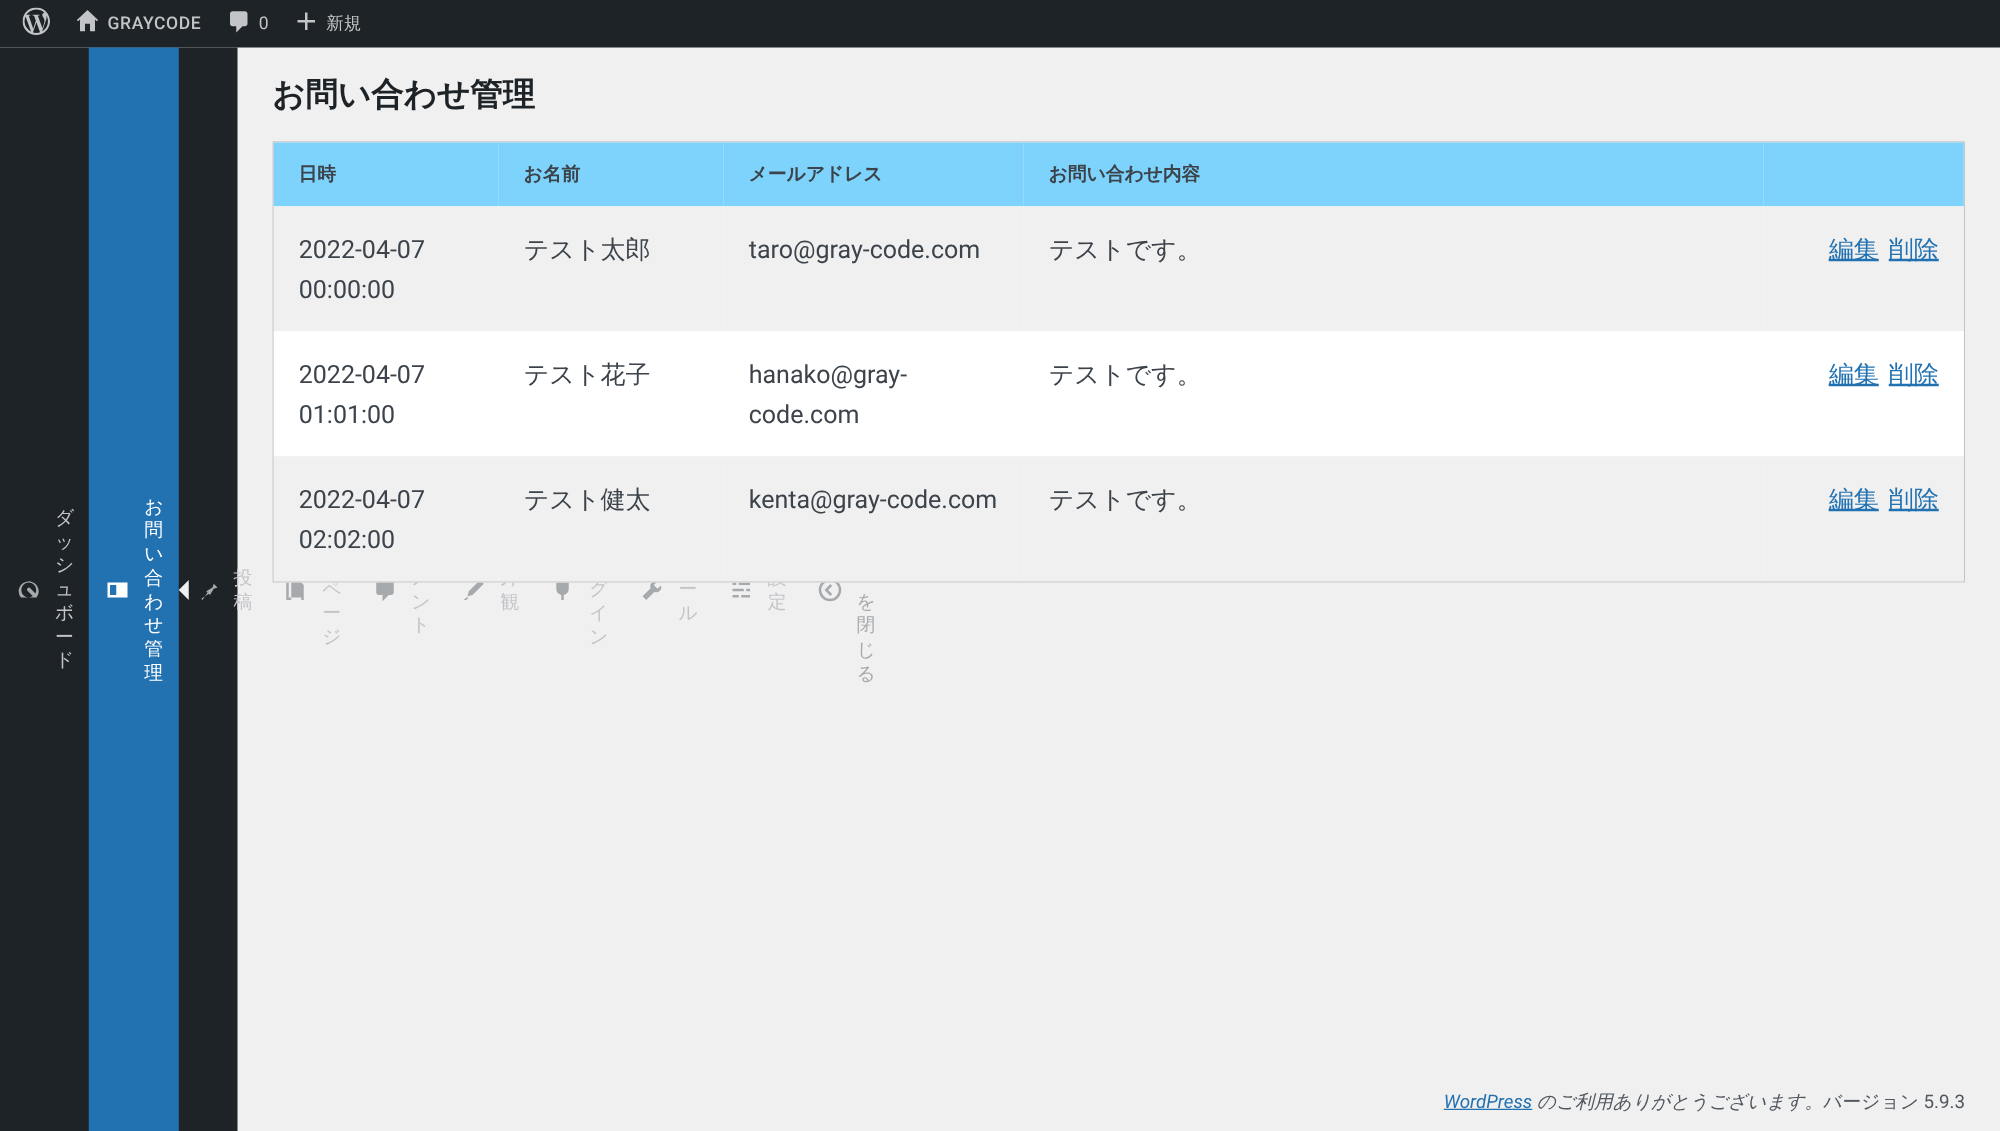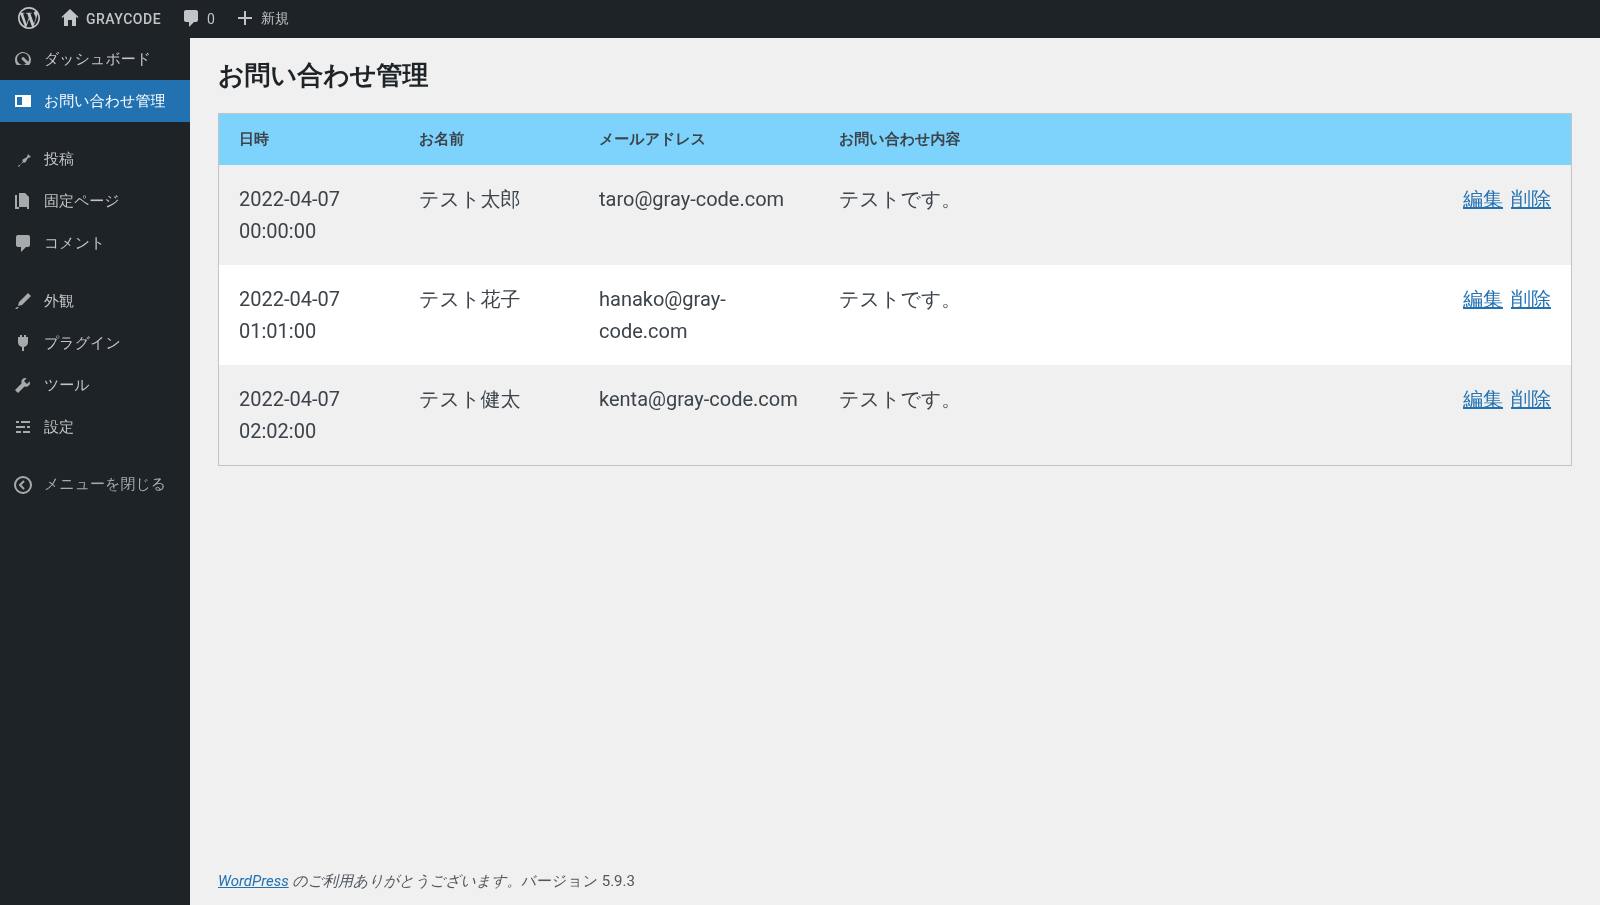--- a/index.html
+++ b/index.html
@@ -11,21 +11,21 @@
 .admin-bar .wp-logo svg { width: 22px; height: 22px; fill: #c3c4c7; }
 .admin-bar .home-icon svg { width: 20px; height: 20px; fill: #c3c4c7; }
 .admin-bar .comment-icon svg { width: 20px; height: 20px; fill: #c3c4c7; }
 .admin-bar .plus-icon svg { width: 20px; height: 20px; fill: #c3c4c7; }
 .site-name { font-weight: 500; letter-spacing: 0.5px; }
 
 
 .layout { display: flex; height: calc(905px - 38px); }
 
 
-.sidebar { width: 190px; background: #1d2327; color: #c3c4c7; display: flex; flex-direction: column; }
+.sidebar { width: 190px; background: #1d2327; color: #c3c4c7; display: flex; }
 .sidebar-item { display: flex; align-items: center; padding: 10px 12px; gap: 10px; cursor: pointer; font-size: 15px; min-height: 40px; }
 .sidebar-item.current { background: #2271b1; color: #fff; position: relative; }
 .sidebar-item.current::after { content: ""; position: absolute; right: -8px; top: 50%; transform: translateY(-50%); border: 8px solid transparent; border-right-color: #f0f0f1; }
 .sidebar-icon { width: 22px; height: 22px; display: flex; align-items: center; justify-content: center; flex-shrink: 0; }
 .sidebar-icon svg { width: 20px; height: 20px; fill: #a7aaad; }
 .sidebar-item.current .sidebar-icon svg { fill: #fff; }
 .sidebar-sep { height: 16px; }
 .collapse-item { color: #a7aaad; }
 .collapse-item .label { text-align: left; line-height: 1.3; flex: 1; }
 
@@ -40,21 +40,21 @@
 tbody tr:nth-child(odd) { background: #f0f0f0; }
 tbody tr:nth-child(even) { background: #fff; }
 tbody td { padding: 18px 20px; vertical-align: top; font-size: 20px; line-height: 1.6; }
 .col-datetime { width: 180px; }
 .col-name { width: 180px; }
 .col-email { width: 240px; }
 .col-actions { text-align: right; white-space: nowrap; width: 160px; }
 .action-link { color: #2271b1; text-decoration: underline; cursor: pointer; margin-left: 8px; }
 
 
-.footer { position: absolute; bottom: 14px; left: 28px; right: 28px; display: flex; justify-content: flex-start; font-size: 15px; font-style: italic; color: #50575e; }
+.footer { position: absolute; bottom: 14px; left: 28px; right: 28px; display: flex; justify-content: flex-end; font-size: 15px; font-style: italic; color: #50575e; }
 .footer a { color: #2271b1; text-decoration: underline; }
 .footer .version { font-style: normal; }
 </style>
 </head>
 <body>
 
 <div class="admin-bar">
   <div class="admin-bar-item wp-logo">
     <span>
       <svg viewBox="0 0 20 20">

